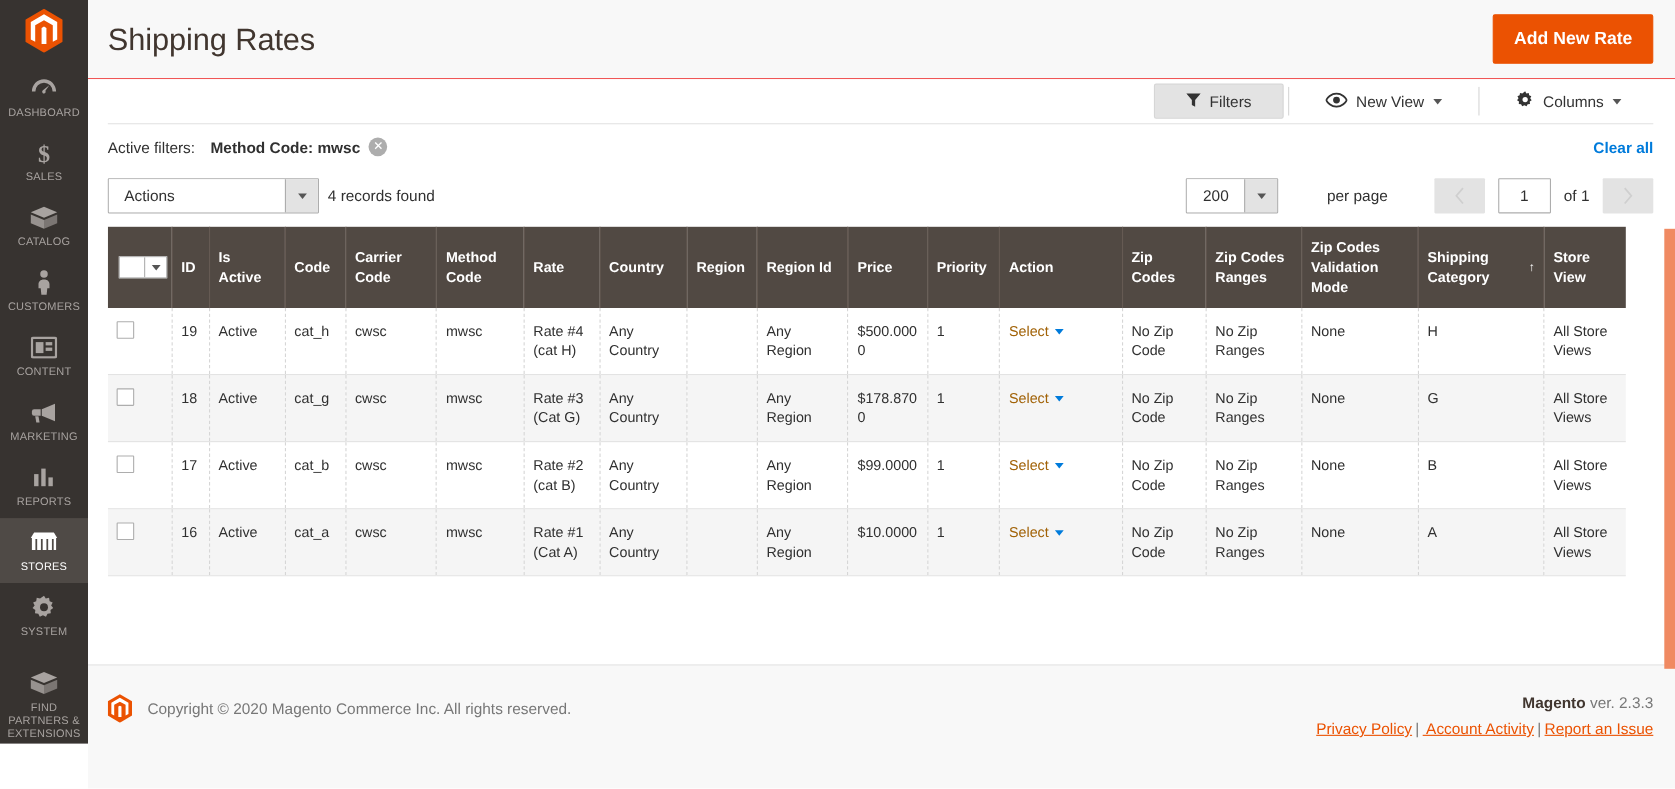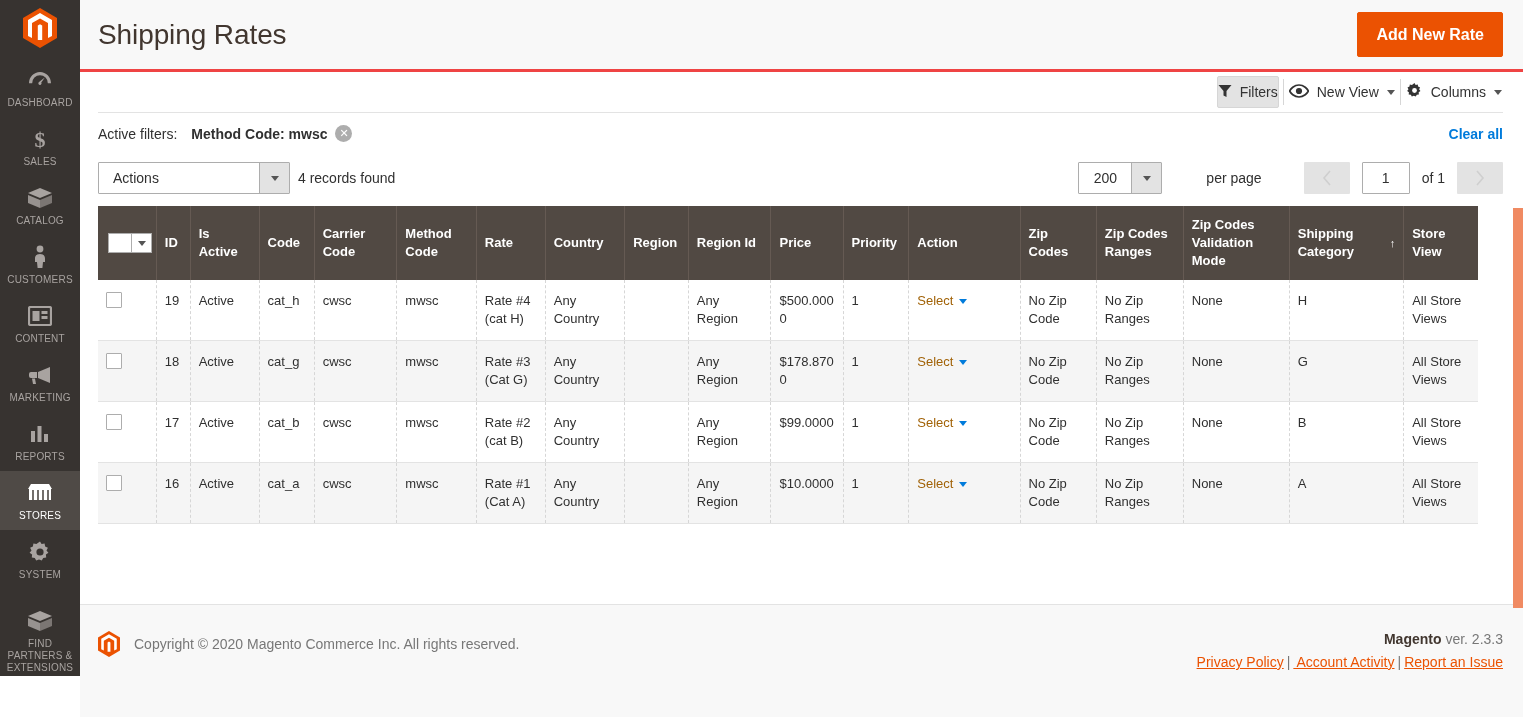--- a/index.html
+++ b/index.html
@@ -35,21 +35,21 @@
     text-transform: uppercase; font-weight: 400;
   }
   .nav-item.active .nav-label { color: #ffffff; }
   .nav-label.two-line { line-height: 12px; }
 
   
   .main { flex: 1; height: 717px; background: #ffffff; position: relative; overflow: hidden; }
 
   .page-header {
     height: 72px; background: #f8f8f8;
-    border-bottom: 3px solid #ef4444;
+    border-bottom: 1px solid #ef4444;
     display: flex; align-items: center; justify-content: space-between;
     padding: 0 20px 0 18px;
   }
   .page-title {
     font-size: 28px; font-weight: 400; color: #41362f;
     letter-spacing: -0.1px;
   }
   .btn-primary {
     background: #eb5202; color: #ffffff;
     border: 1px solid #eb5202; border-radius: 2px;
@@ -60,21 +60,21 @@
 
   .content-wrap { padding: 0 20px 0 18px; background: #ffffff; height: 520px; }
 
   
   .grid-toolbar {
     display: flex; justify-content: flex-end; align-items: center;
     height: 40px; padding-top: 0px;
   }
   .tool-btn {
     display: flex; align-items: center; gap: 8px;
-    height: 32px; padding: 0 0;
+    height: 32px; padding: 0 28px;
     font-size: 14px; color: #333333; cursor: pointer;
     border: 1px solid transparent; border-radius: 2px;
     white-space: nowrap;
   }
   .tool-btn.filters {
     background: #e3e3e3; border-color: #d6d6d6;
   }
   .tool-sep { width: 1px; height: 26px; background: #d6d6d6; margin: 0 4px; }
   .caret-dn {
     width: 0; height: 0; border-left: 4px solid transparent;

